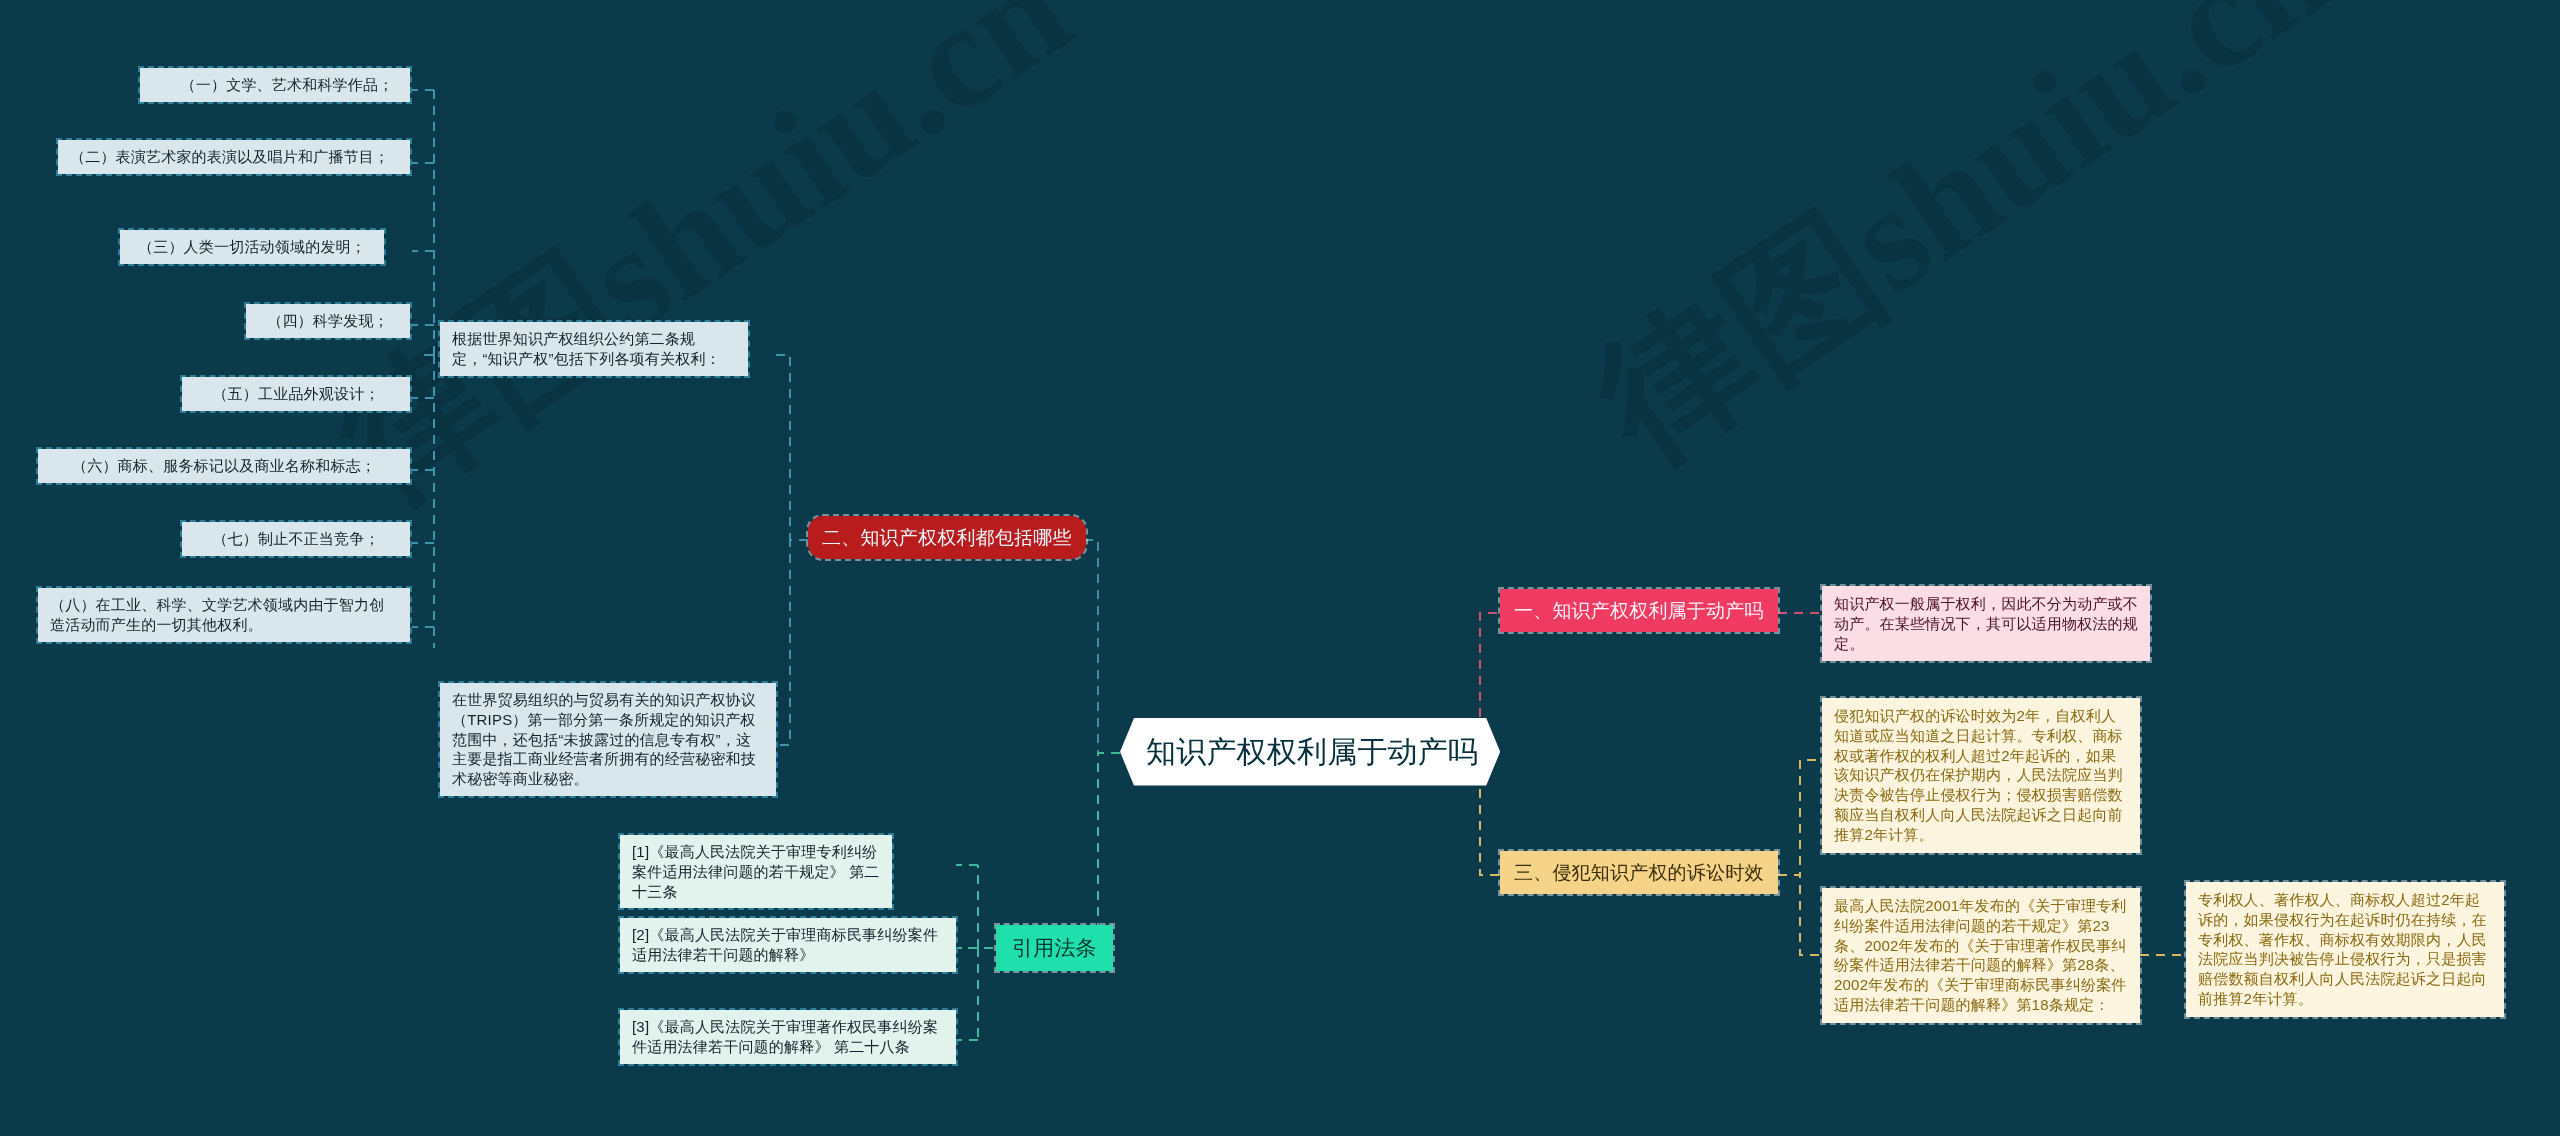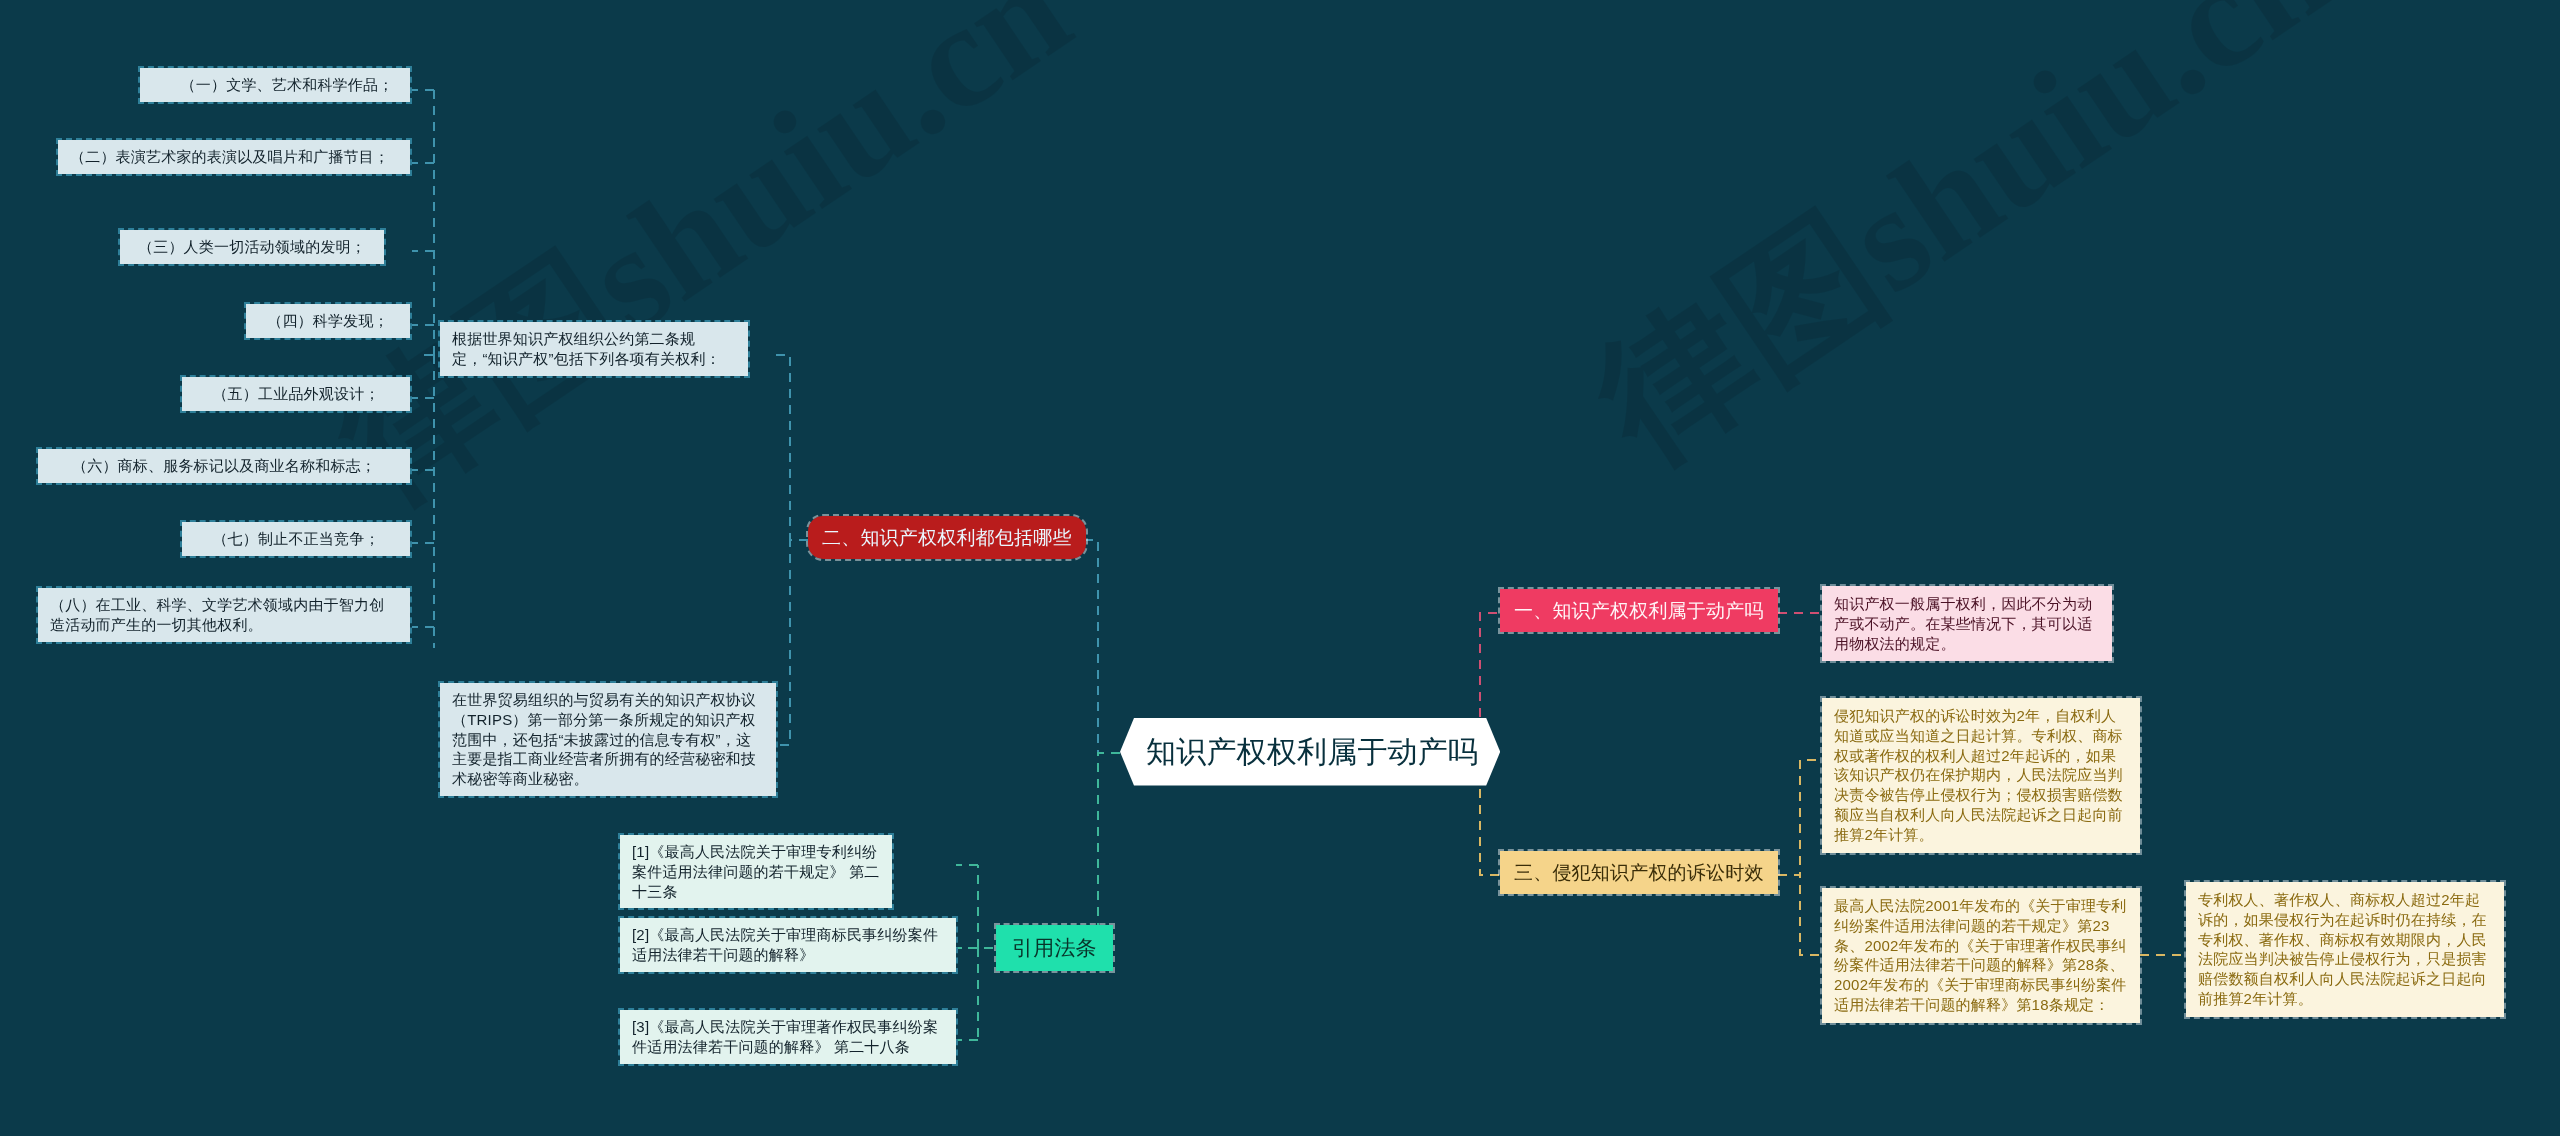--- a/index.html
+++ b/index.html
@@ -173,21 +173,21 @@
   <div class="node branch b-green" style="left:996px;top:925px;">引用法条</div>
 
   <div class="node branch b-blue" style="left:808px;top:516px;">二、知识产权权利都包括哪些</div>
 
   <div class="node branch b-pink" style="left:1500px;top:589px;">一、知识产权权利属于动产吗</div>
 
   <div class="node branch b-orange" style="left:1500px;top:851px;">三、侵犯知识产权的诉讼时效</div>
 
   <div class="node root" style="left:1120px;top:718px;">知识产权权利属于动产吗</div>
 
-  <div class="node pinkbox" style="left:1822px;top:586px;width:290px;">知识产权一般属于权利，因此不分为动产或不动产。在某些情况下，其可以适用物权法的规定。</div>
+  <div class="node pinkbox" style="left:1822px;top:586px;width:328px;">知识产权一般属于权利，因此不分为动产或不动产。在某些情况下，其可以适用物权法的规定。</div>
 
   <div class="node creambox" style="left:1822px;top:698px;width:318px;">侵犯知识产权的诉讼时效为2年，自权利人知道或应当知道之日起计算。专利权、商标权或著作权的权利人超过2年起诉的，如果该知识产权仍在保护期内，人民法院应当判决责令被告停止侵权行为；侵权损害赔偿数额应当自权利人向人民法院起诉之日起向前推算2年计算。</div>
 
   <div class="node creambox" style="left:1822px;top:888px;width:318px;">最高人民法院2001年发布的《关于审理专利纠纷案件适用法律问题的若干规定》第23条、2002年发布的《关于审理著作权民事纠纷案件适用法律若干问题的解释》第28条、2002年发布的《关于审理商标民事纠纷案件适用法律若干问题的解释》第18条规定：</div>
 
   <div class="node creambox" style="left:2186px;top:882px;width:318px;">专利权人、著作权人、商标权人超过2年起诉的，如果侵权行为在起诉时仍在持续，在专利权、著作权、商标权有效期限内，人民法院应当判决被告停止侵权行为，只是损害赔偿数额自权利人向人民法院起诉之日起向前推算2年计算。</div>
 
 </div>
 
 </body></html>

